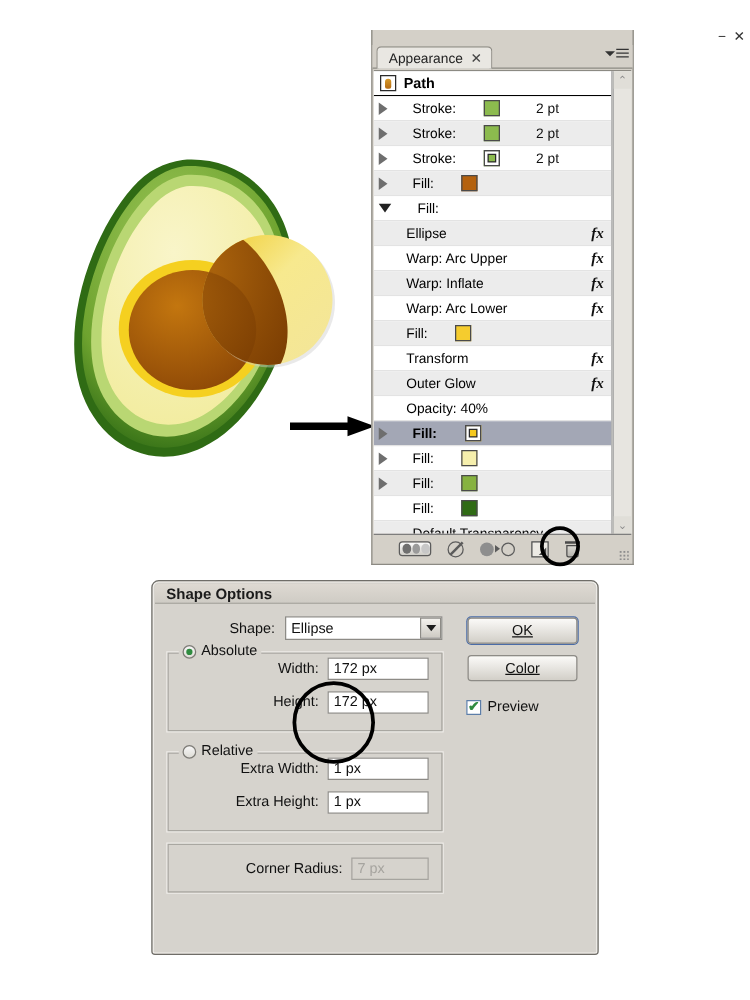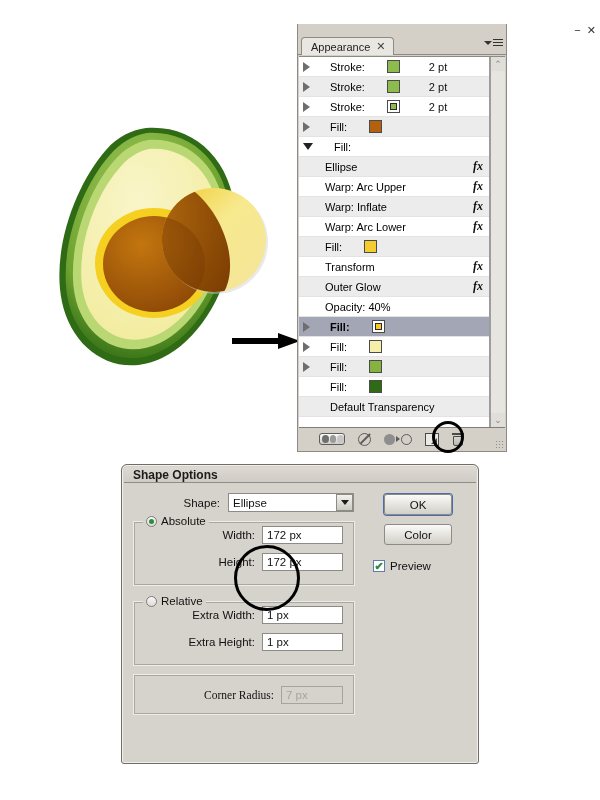--- a/index.html
+++ b/index.html
@@ -239,25 +239,25 @@
     position: absolute; right: 0; top: 0; width: 17px; height: 17px;
     background: linear-gradient(#f4f2ee,#cdcac3);
     border: 1px solid #8d8b86; border-left: 1px solid #8d8b86;
     display: flex; align-items: center; justify-content: center;
   }
   .select .arrowbox .cv {
     width:0;height:0;border-left:4px solid transparent;border-right:4px solid transparent;border-top:5px solid #1c1c1c;
   }
 
   .btn {
-    width: 68px; height: 21px;
+    width: 88px; height: 21px;
     background: linear-gradient(#fbfaf8, #d2cfc8);
     border: 1px solid #8d8b86; border-radius: 3px;
     display: flex; align-items: center; justify-content: center;
-    font-size: 11.5px; color: #111;
+    font-size: 11.5px; color: #111; text-decoration: underline;
   }
   .btn.primary { box-shadow: 0 0 0 1px #4a6ca8; }
 
   .fieldset {
     position: relative;
     border: 1px solid #a9a7a1;
     box-shadow: 0 0 0 1px #eeece8;
     padding: 3px 10px 11px 10px;
     margin-top: 9px;
   }
@@ -363,20 +363,26 @@
             <i></i>
             <i></i>
             <i></i>
           </span>
       </div>
     </div>
 
     <div class="panel-body">
       <div class="rows">
 
+        <div class="row head">
+          <span class="objicon">
+              <i></i>
+            </span>
+          <span>Path</span>
+        </div>
 
         <div id="row-host">
             <div class="row">
               <span class="tri-r"></span>
               <span class="rlabel">Stroke:</span>
               <span class="swatch" style="background: rgb(140, 187, 78);"></span>
               <span class="rval">2 pt</span>
             </div>
             <div class="row alt">
               <span class="tri-r"></span>
@@ -540,21 +546,21 @@
               <span class="tinput" style="width:81px;">1 px</span>
             </div>
             <div class="frow" style="justify-content:flex-end; margin-bottom:2px;">
               <span class="flabel" style="margin-right:7px;">Extra Height:</span>
               <span class="tinput" style="width:81px;">1 px</span>
             </div>
           </div>
 
           <div class="fieldset" style="width:220px; margin-top:10px; padding-top:10px; padding-bottom:9px;">
             <div class="frow" style="justify-content:flex-end; margin-bottom:0;">
-              <span class="flabel" style="margin-right:7px;font-family:Liberation Serif, serif;">Corner Radius:</span>
+              <span class="flabel" style="margin-right:7px;">Corner Radius:</span>
               <span class="tinput disabled" style="width:62px;">7 px</span>
             </div>
           </div>
         </div>
 
         <div style="flex:none; width:96px; padding-top:1px; display:flex; flex-direction:column; align-items:center; gap:9px;">
           <div class="btn primary">OK</div>
           <div class="btn">Color</div>
           <div style="display:flex; align-items:center; gap:5px; margin-top:6px; align-self:flex-start; margin-left:3px;">
             <span class="checkbox">✔</span>

